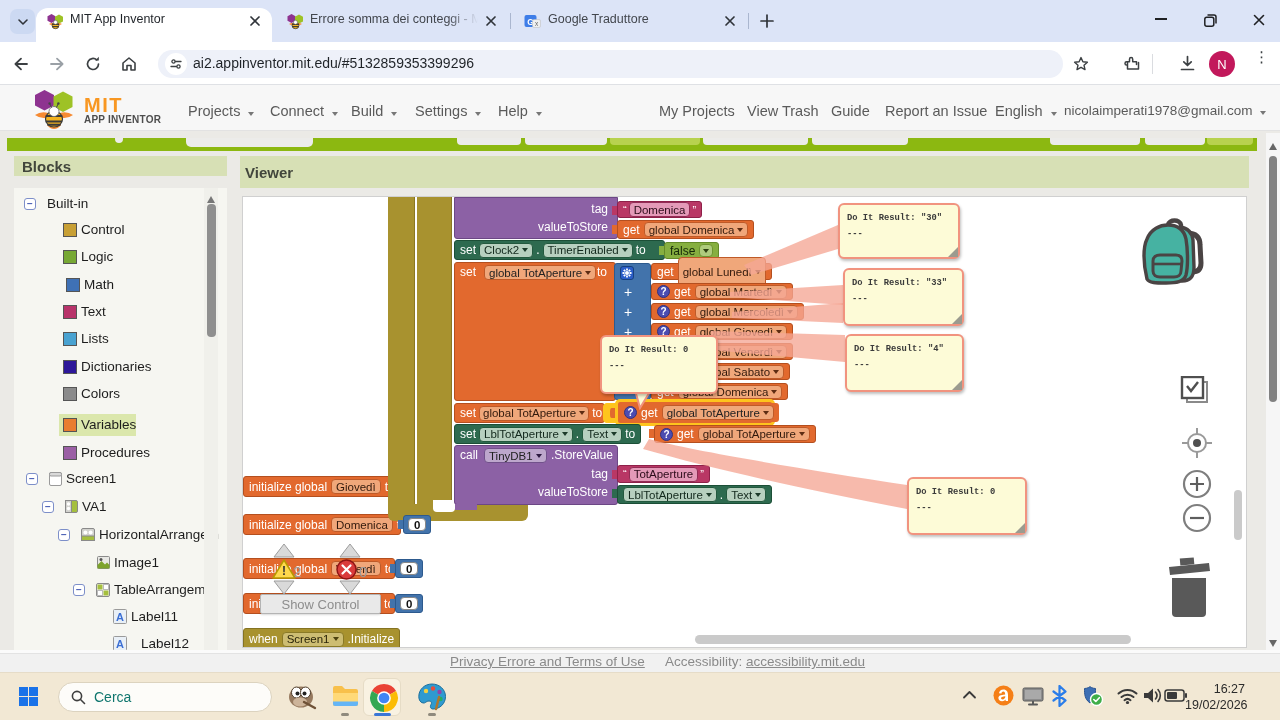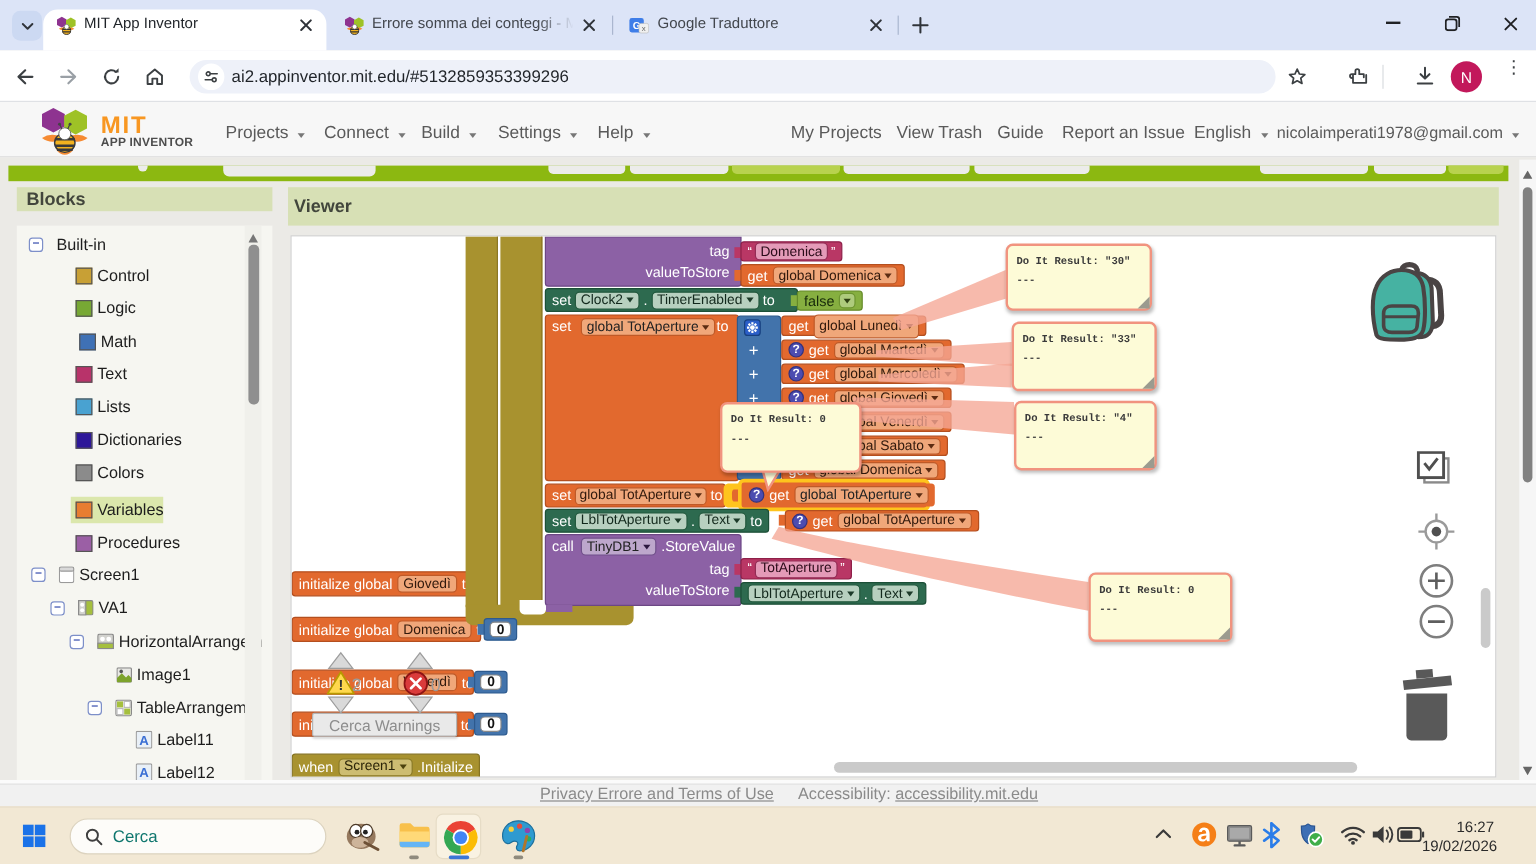--- a/index.html
+++ b/index.html
@@ -251,21 +251,21 @@
         <rect x="0.5" y="0.5" width="13" height="14" rx="1" fill="#e9f0f7" stroke="#9a9a9a"></rect>
         <text x="7" y="11.5" text-anchor="middle" font-family="Liberation Sans" font-size="11" font-weight="bold" fill="#3b6fd4">A</text>
       </svg>
       <span style="margin-left:2px">Label11</span>
     </div>
   <div class="trow" style="left:99px;top:448px">
       <svg width="14" height="15" viewBox="0 0 14 15">
         <rect x="0.5" y="0.5" width="13" height="14" rx="1" fill="#e9f0f7" stroke="#9a9a9a"></rect>
         <text x="7" y="11.5" text-anchor="middle" font-family="Liberation Sans" font-size="11" font-weight="bold" fill="#3b6fd4">A</text>
       </svg>
-      <span style="margin-left:2px">Label12</span>
+      <span style="margin-left:12px">Label12</span>
     </div>
 
   <div class="abs" style="left:190px;top:0;width:14px;height:462px;background:#f0f0eb"></div>
   <div class="abs" style="left:193px;top:2px;width:8px;height:8px"><svg width="8" height="8">
         <path d="M0 7 L4 0 L8 7 Z" fill="#777"></path>
       </svg></div>
   <div class="abs" style="left:193px;top:16px;width:9px;height:133px;background:#8f8f8f;border-radius:4px"></div>
 </div>
 
 <div class="abs" id="ws" style="left:242px;top:196px;width:1005px;height:452px;background:#fff;border:1px solid #d0d0d0;overflow:hidden">
@@ -303,21 +303,21 @@
   <div class="abs" style="left:116px;top:366px;font-size:15px;color:#9b9b9b">0</div>
   <svg class="abs" style="left:28px;top:361px" width="26" height="22" viewBox="0 0 26 22">
       <path d="M13 2 L24 20 H2 Z" fill="#ffd84d" stroke="#b89a00" stroke-width="1.5" stroke-linejoin="round"></path>
       <text x="13" y="17" text-anchor="middle" font-size="12" font-weight="bold" fill="#333">!</text>
     </svg>
   <svg class="abs" style="left:93px;top:362px" width="21" height="21" viewBox="0 0 21 21">
       <circle cx="10.5" cy="10.5" r="9.5" fill="#da3b3b" stroke="#8e1414" stroke-width="1.5"></circle>
       <path d="M6.5 6.5 L14.5 14.5 M14.5 6.5 L6.5 14.5" stroke="#fff" stroke-width="2.2" stroke-linecap="round"></path>
     </svg>
 
-  <div class="abs" style="left:17px;top:397px;width:121px;height:20px;background:#e9e9e9;border:1px solid #b4b4b4;border-radius:2px;box-shadow:0 1px 2px rgba(0,0,0,.15);display:flex;align-items:center;justify-content:center;font-size:13px;color:#8d8d8d">Cerca Warnings</div>
+  <div class="abs" style="left:17px;top:397px;width:121px;height:20px;background:#e9e9e9;border:1px solid #b4b4b4;border-radius:2px;box-shadow:0 1px 2px rgba(0,0,0,.15);display:flex;align-items:center;justify-content:center;font-size:13px;color:#8d8d8d">Show Control</div>
 
   <div class="blk olv" style="left:0;top:431px;height:22px">when <span class="fld">Screen1 <span class="dd" style="border-top-color:#4c420e"></span></span> .Initialize</div>
 
   <div class="abs" style="left:211px;top:0;width:164px;height:42px;background:#8c61a5;border:1px solid #6c4785;border-radius:0 0 3px 3px"></div>
   <div class="abs" style="left:303px;top:5px;width:62px;text-align:right;color:#fff;font-size:12px">tag</div>
   <div class="abs" style="left:260px;top:23px;width:105px;text-align:right;color:#fff;font-size:12px">valueToStore</div>
   <div class="abs" style="left:369px;top:9px;width:7px;height:9px;background:#b93765"></div>
   <div class="blk crm" style="left:374px;top:4px;height:17px;gap:2px">
       <span style="font-size:11px">“</span>
       <span class="fld">Domenica</span>
@@ -342,21 +342,21 @@
         <g stroke="#fff" stroke-width="1.8">
           <path d="M5 0.5 V2.5 M5 7.5 V9.5 M0.5 5 H2.5 M7.5 5 H9.5 M1.8 1.8 L3.2 3.2 M6.8 6.8 L8.2 8.2 M8.2 1.8 L6.8 3.2 M3.2 6.8 L1.8 8.2"></path>
         </g>
       </svg>
     </div>
   <div class="abs" style="left:381px;top:87px;color:#fff;font-size:14px">+</div>
   <div class="abs" style="left:381px;top:107px;color:#fff;font-size:14px">+</div>
   <div class="abs" style="left:381px;top:127px;color:#fff;font-size:14px">+</div>
   <div class="abs" style="left:381px;top:147px;color:#fff;font-size:14px">+</div>
 
-  <div class="blk org" style="left:408px;top:66px;height:17px">get <span class="fld" style="height:20px">global Lunedì <span class="dd" style="border-top-color:#5d2c12"></span></span></div>
+  <div class="blk org" style="left:408px;top:66px;height:17px">get <span class="fld" style="height:30px">global Lunedì <span class="dd" style="border-top-color:#5d2c12"></span></span></div>
   <div class="blk org" style="left:408px;top:86px;height:17px"><span class="qm">?</span> get <span class="fld" style="height:14px">global Martedì <span class="dd" style="border-top-color:#5d2c12"></span></span></div>
   <div class="blk org" style="left:408px;top:106px;height:17px"><span class="qm">?</span> get <span class="fld" style="height:14px">global Mercoledì <span class="dd" style="border-top-color:#5d2c12"></span></span></div>
   <div class="blk org" style="left:408px;top:126px;height:17px"><span class="qm">?</span> get <span class="fld" style="height:14px">global Giovedì <span class="dd" style="border-top-color:#5d2c12"></span></span></div>
   <div class="blk org" style="left:408px;top:146px;height:17px"><span class="qm">?</span> get <span class="fld" style="height:14px">global Venerdì <span class="dd" style="border-top-color:#5d2c12"></span></span></div>
   <div class="blk org" style="left:408px;top:166px;height:17px"><span class="qm">?</span> get <span class="fld" style="height:14px">global Sabato <span class="dd" style="border-top-color:#5d2c12"></span></span></div>
   <div class="blk org" style="left:408px;top:186px;height:17px">get <span class="fld" style="height:14px">global Domenica <span class="dd" style="border-top-color:#5d2c12"></span></span></div>
 
   <div class="blk org" style="left:211px;top:206px;height:20px;padding:0 2px 0 5px;gap:3px">set <span class="fld" style="padding:0 3px">global TotAperture <span class="dd" style="border-top-color:#5d2c12"></span></span> to</div>
   <svg class="abs" style="left:359px;top:205px" width="18" height="22" viewBox="0 0 18 22">
       <rect x="5" y="4" width="12" height="15" fill="#e2692e"></rect>

